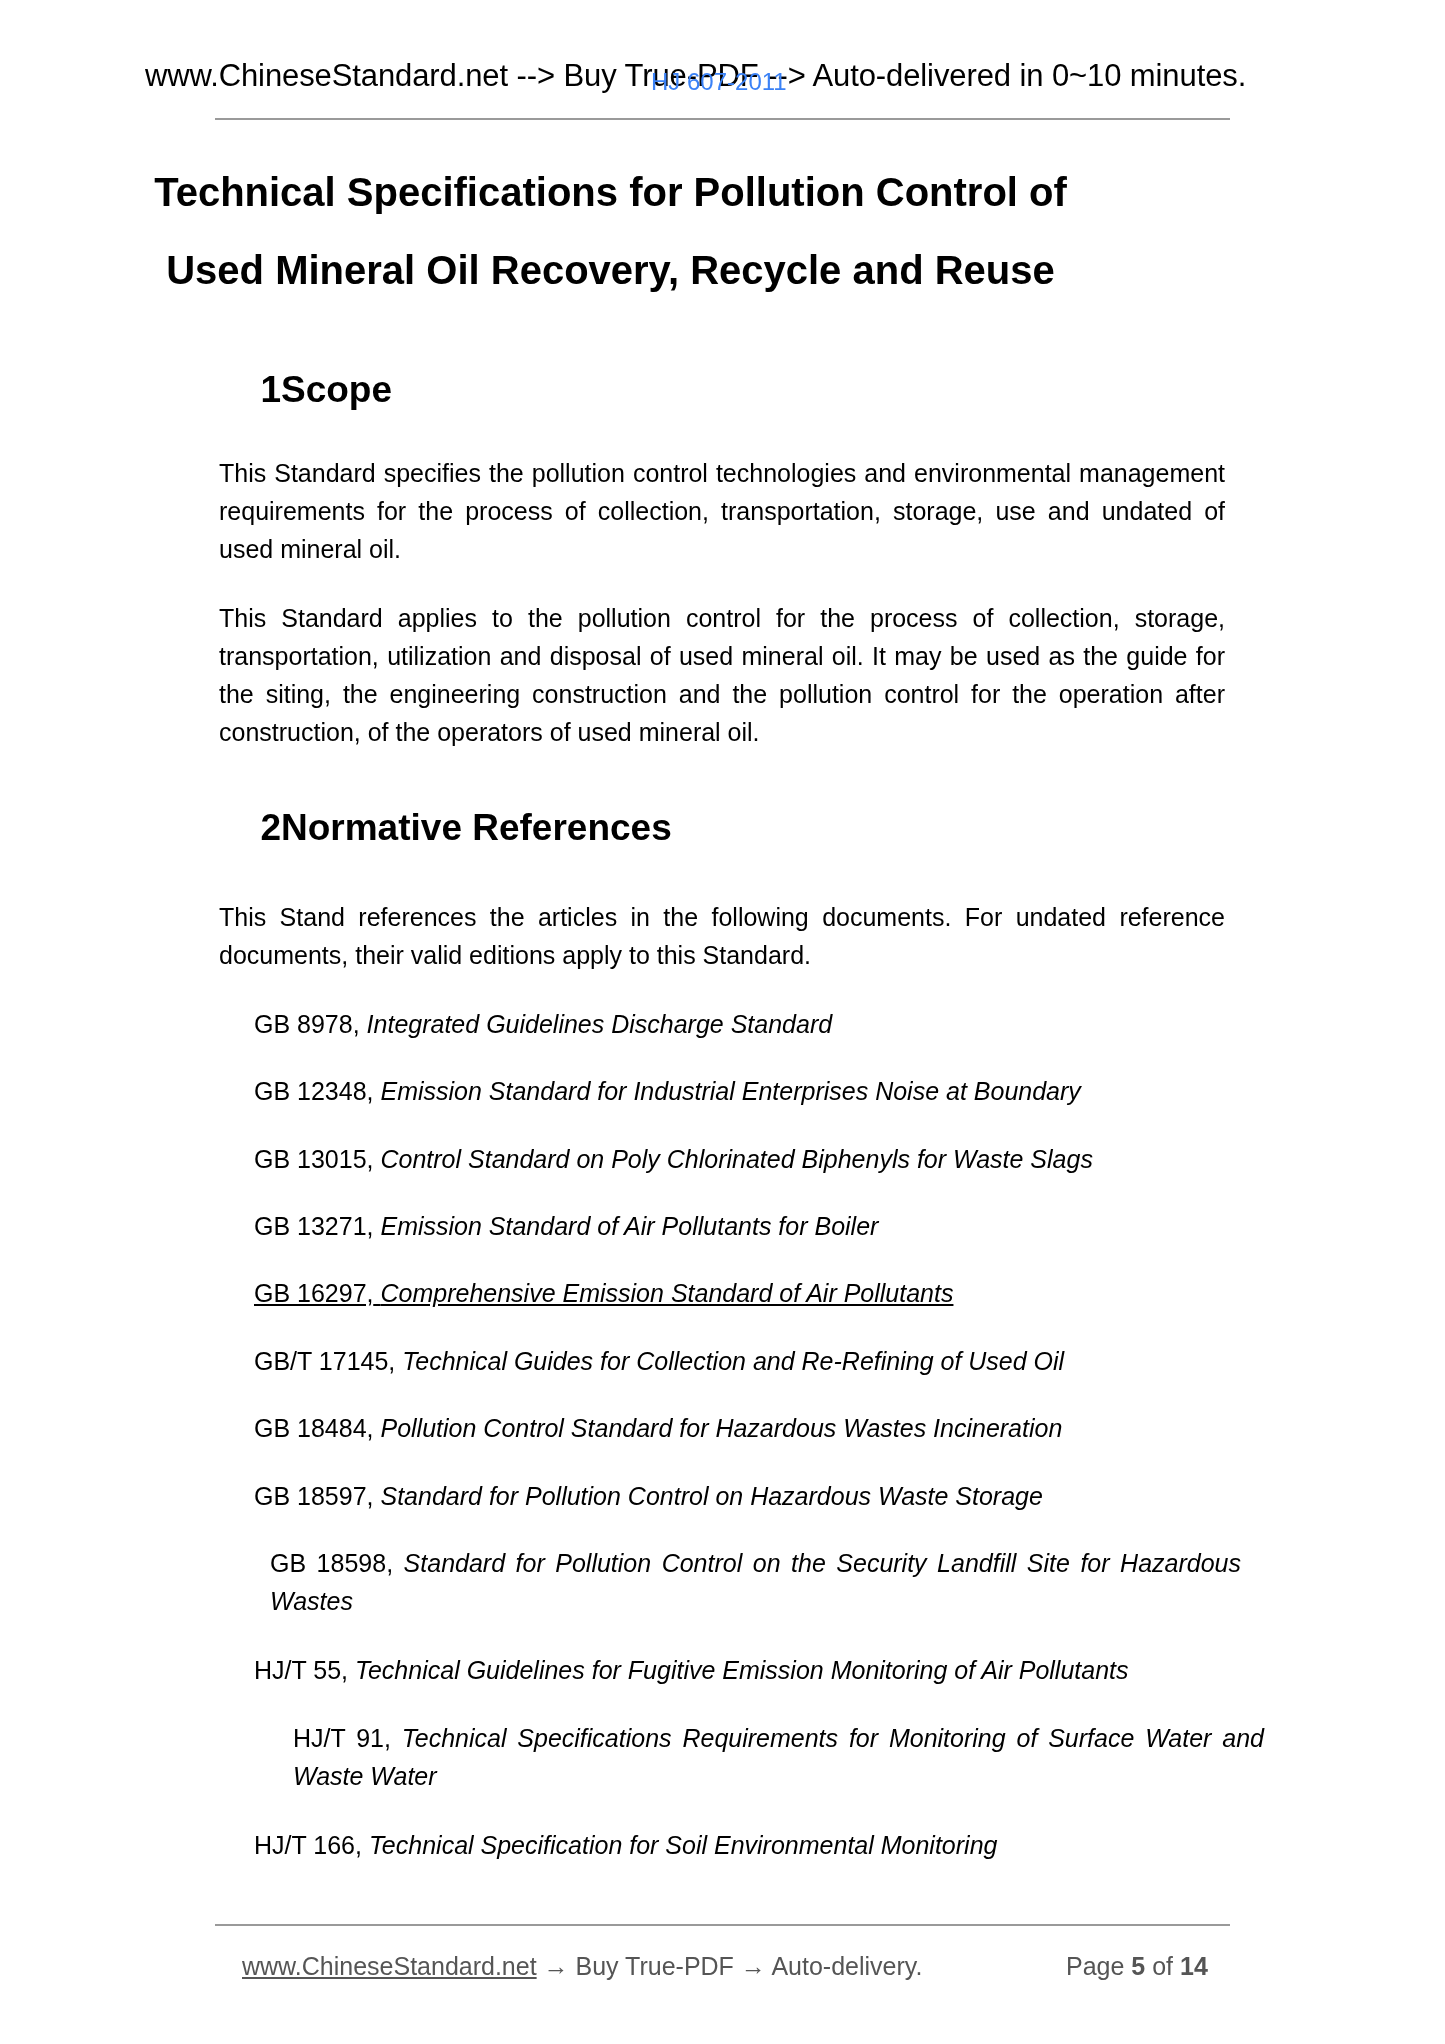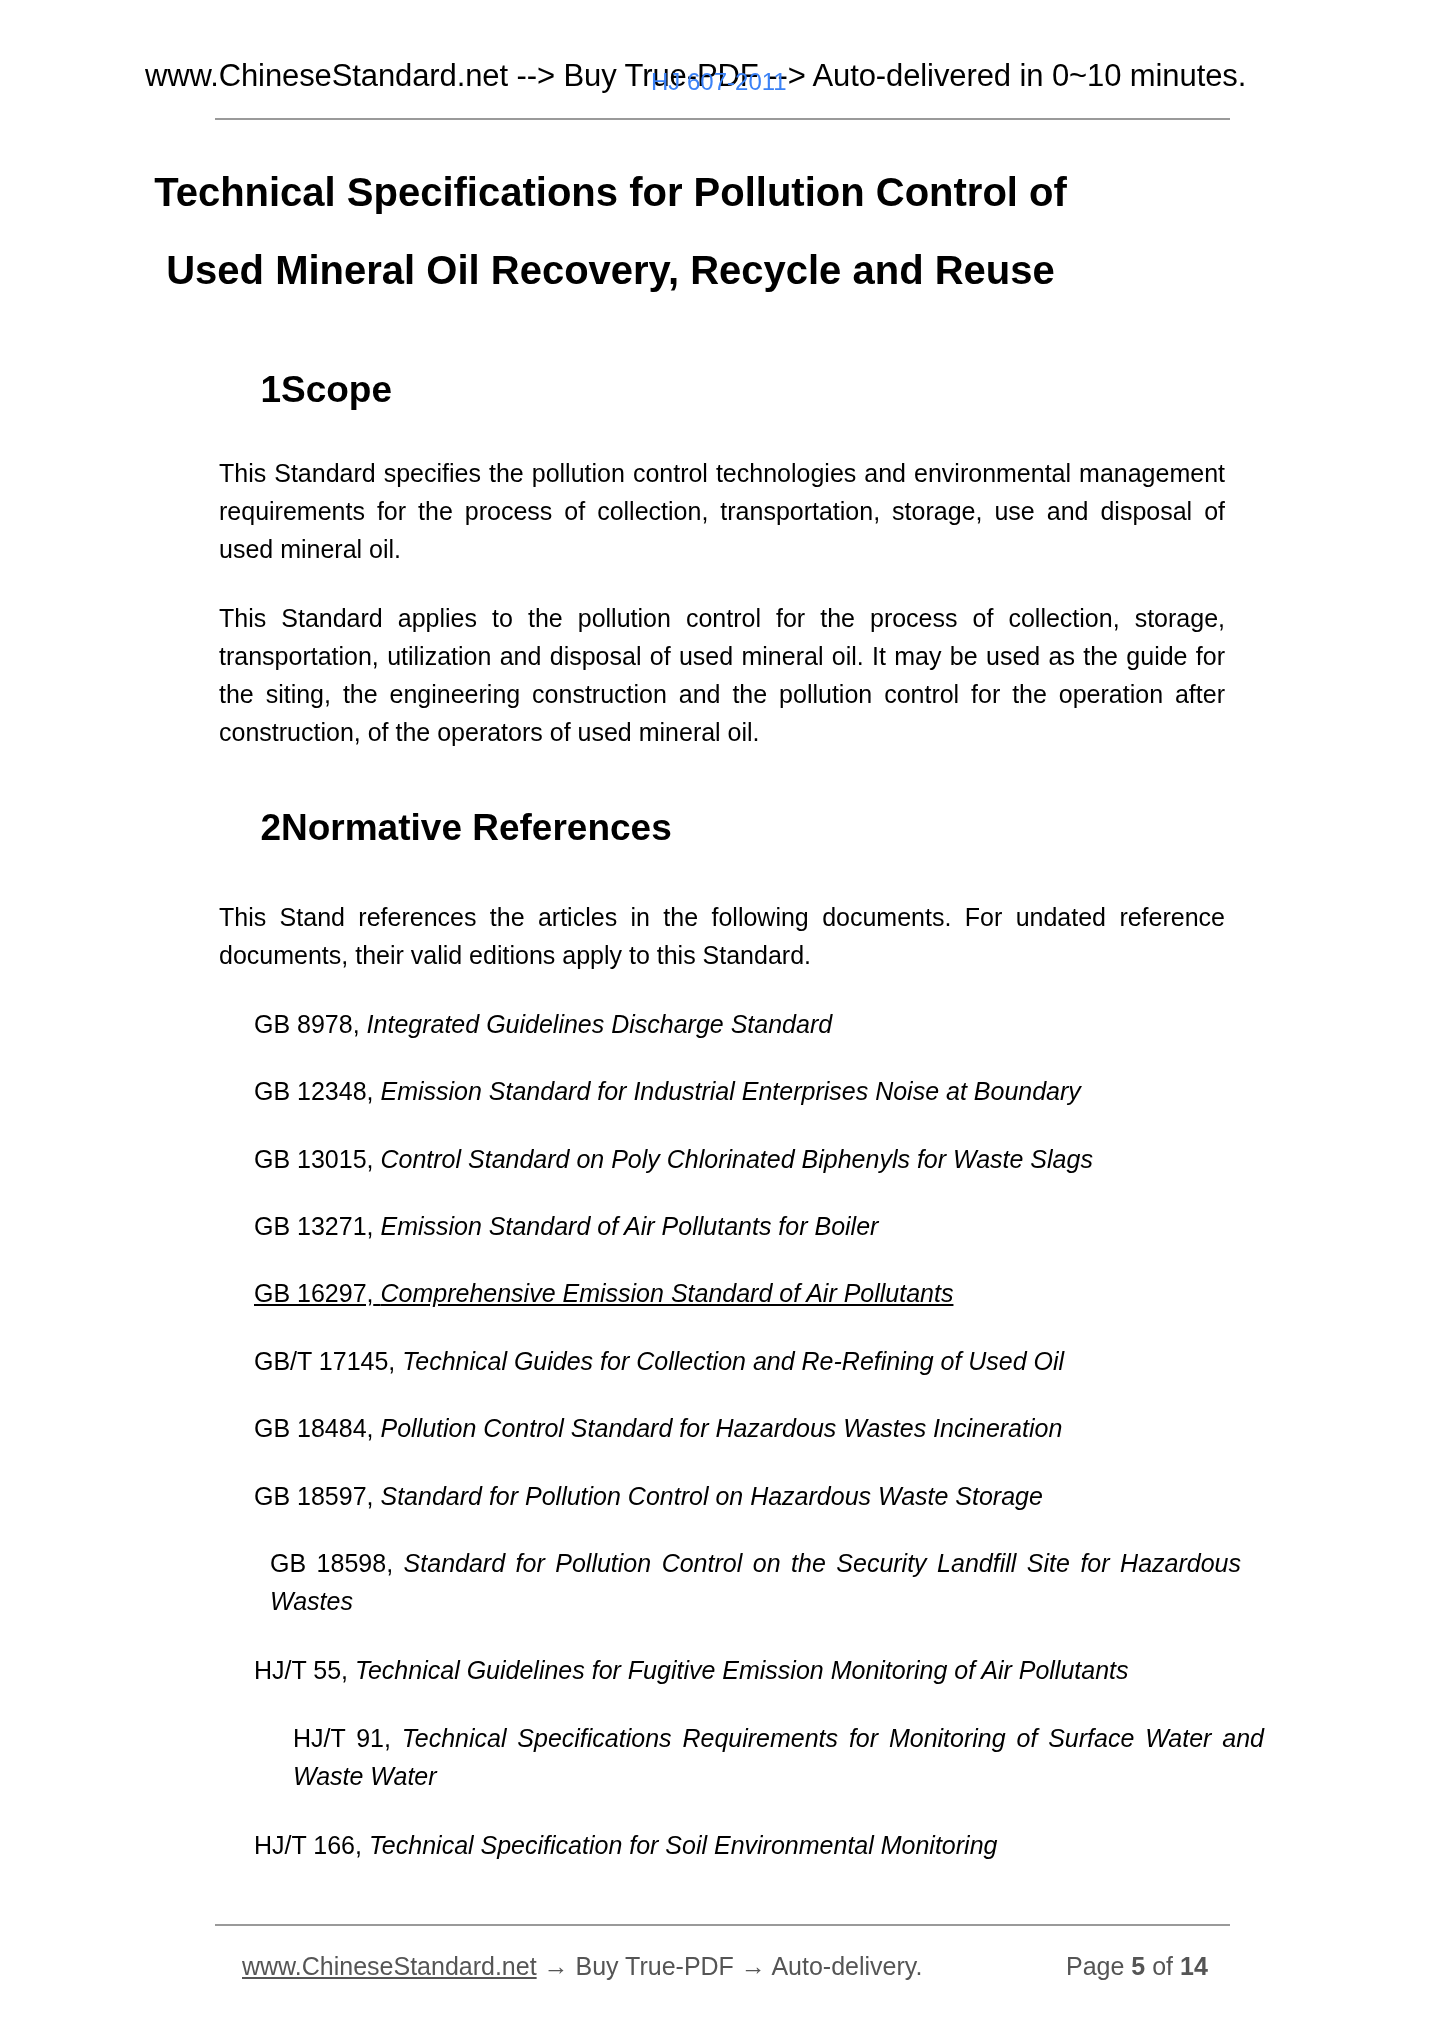--- a/index.html
+++ b/index.html
@@ -27,21 +27,21 @@
 <div class="abs hdr-text">www.ChineseStandard.net --&gt; Buy True-PDF --&gt; Auto-delivered in 0~10 minutes.</div>
 <div class="abs hdr-overlay">HJ 607-2011</div>
 <div class="rule" style="left:215px; top:118px; width:1015px;"></div>
 
 <div class="abs title" style="top:170px;">Technical Specifications for Pollution Control of</div>
 <div class="abs title" style="top:248px;">Used Mineral Oil Recovery, Recycle and Reuse</div>
 
 <div class="abs h1" style="top:369px;">
   <span class="num">1</span><span>Scope</span>
 </div>
-<div class="para" style="top:454px;">This Standard specifies the pollution control technologies and environmental management requirements for the process of collection, transportation, storage, use and disposal of used mineral oil.</div>
+<div class="para" style="top:454px;">This Standard specifies the pollution control technologies and environmental management requirements for the process of collection, transportation, storage, use and undated of used mineral oil.</div>
 <div class="para" style="top:599px;">This Standard applies to the pollution control for the process of collection, storage, transportation, utilization and disposal of used mineral oil. It may be used as the guide for the siting, the engineering construction and the pollution control for the operation after construction, of the operators of used mineral oil.</div>
 
 <div class="abs h1" style="top:807px;">
   <span class="num">2</span><span>Normative References</span>
 </div>
 <div class="para" style="top:898px;">This Stand references the articles in the following documents. For undated reference documents, their valid editions apply to this Standard.</div>
 
 <div class="ref" style="top:1005px;"><span>GB 8978,</span> <span class="t">Integrated Guidelines Discharge Standard</span></div>
 <div class="ref" style="top:1072px;"><span>GB 12348,</span> <span class="t">Emission Standard for Industrial Enterprises Noise at Boundary</span></div>
 <div class="ref" style="top:1140px;"><span>GB 13015,</span> <span class="t">Control Standard on Poly Chlorinated Biphenyls for Waste Slags</span></div>

